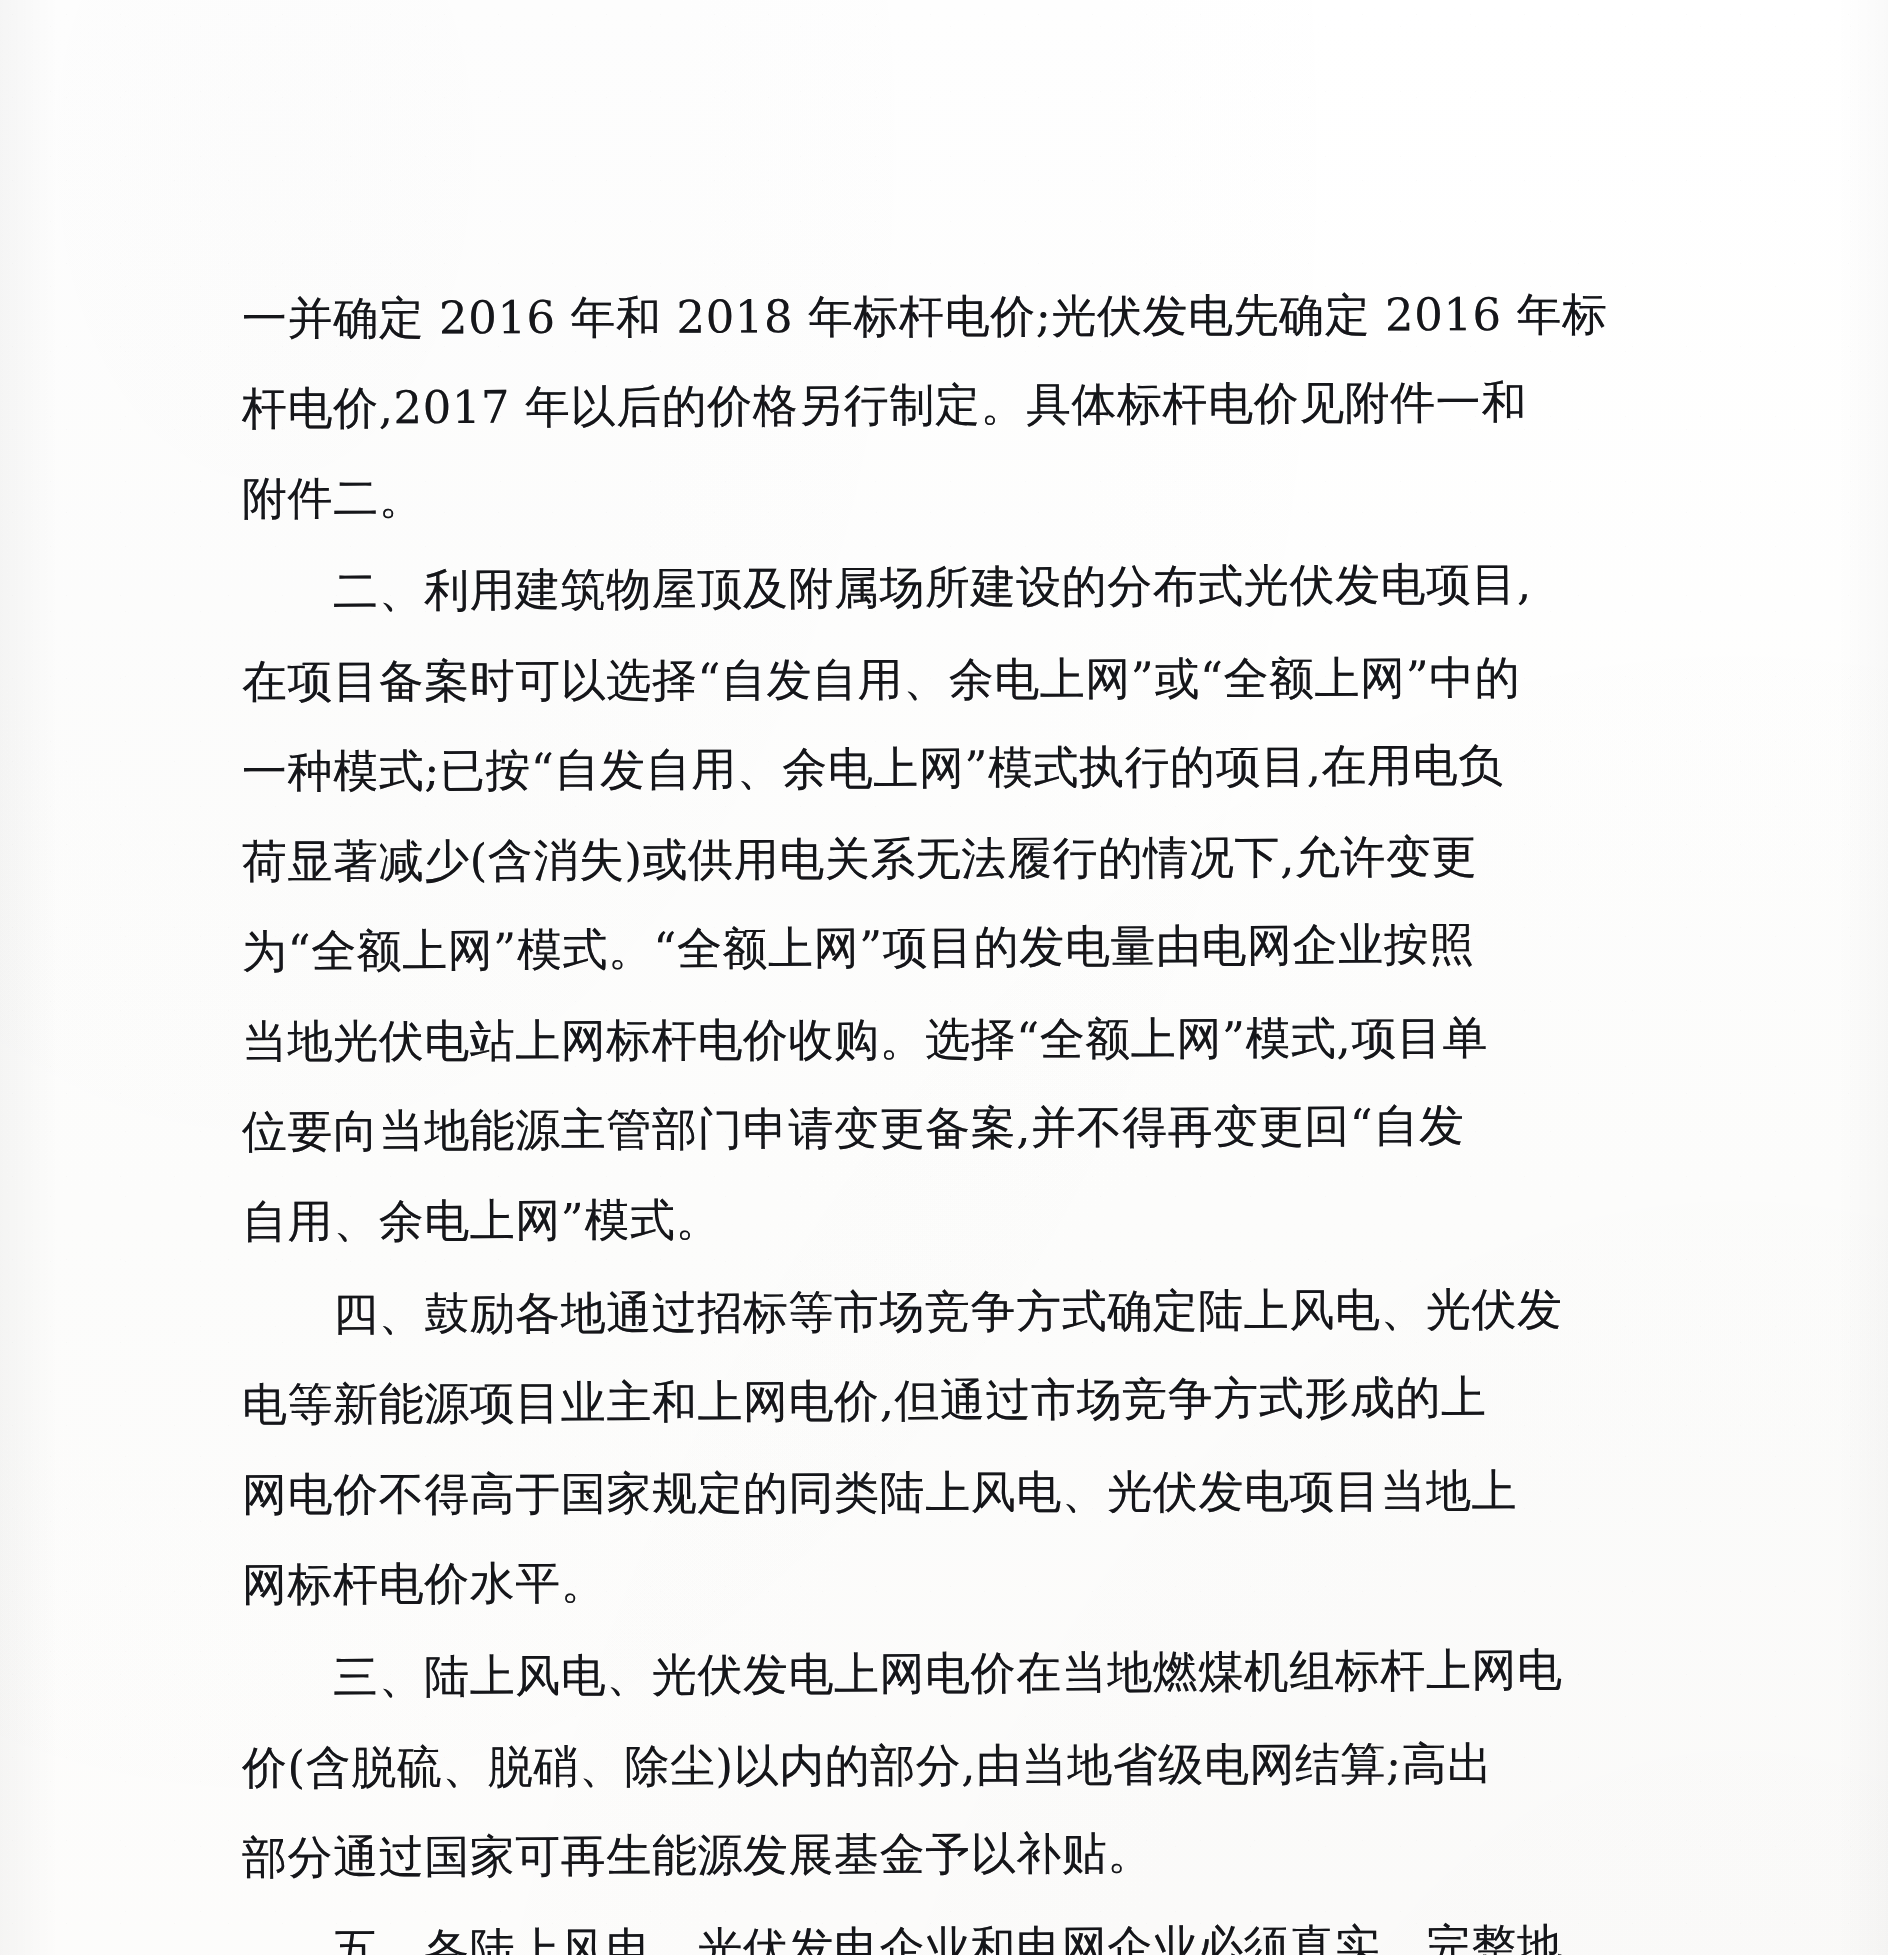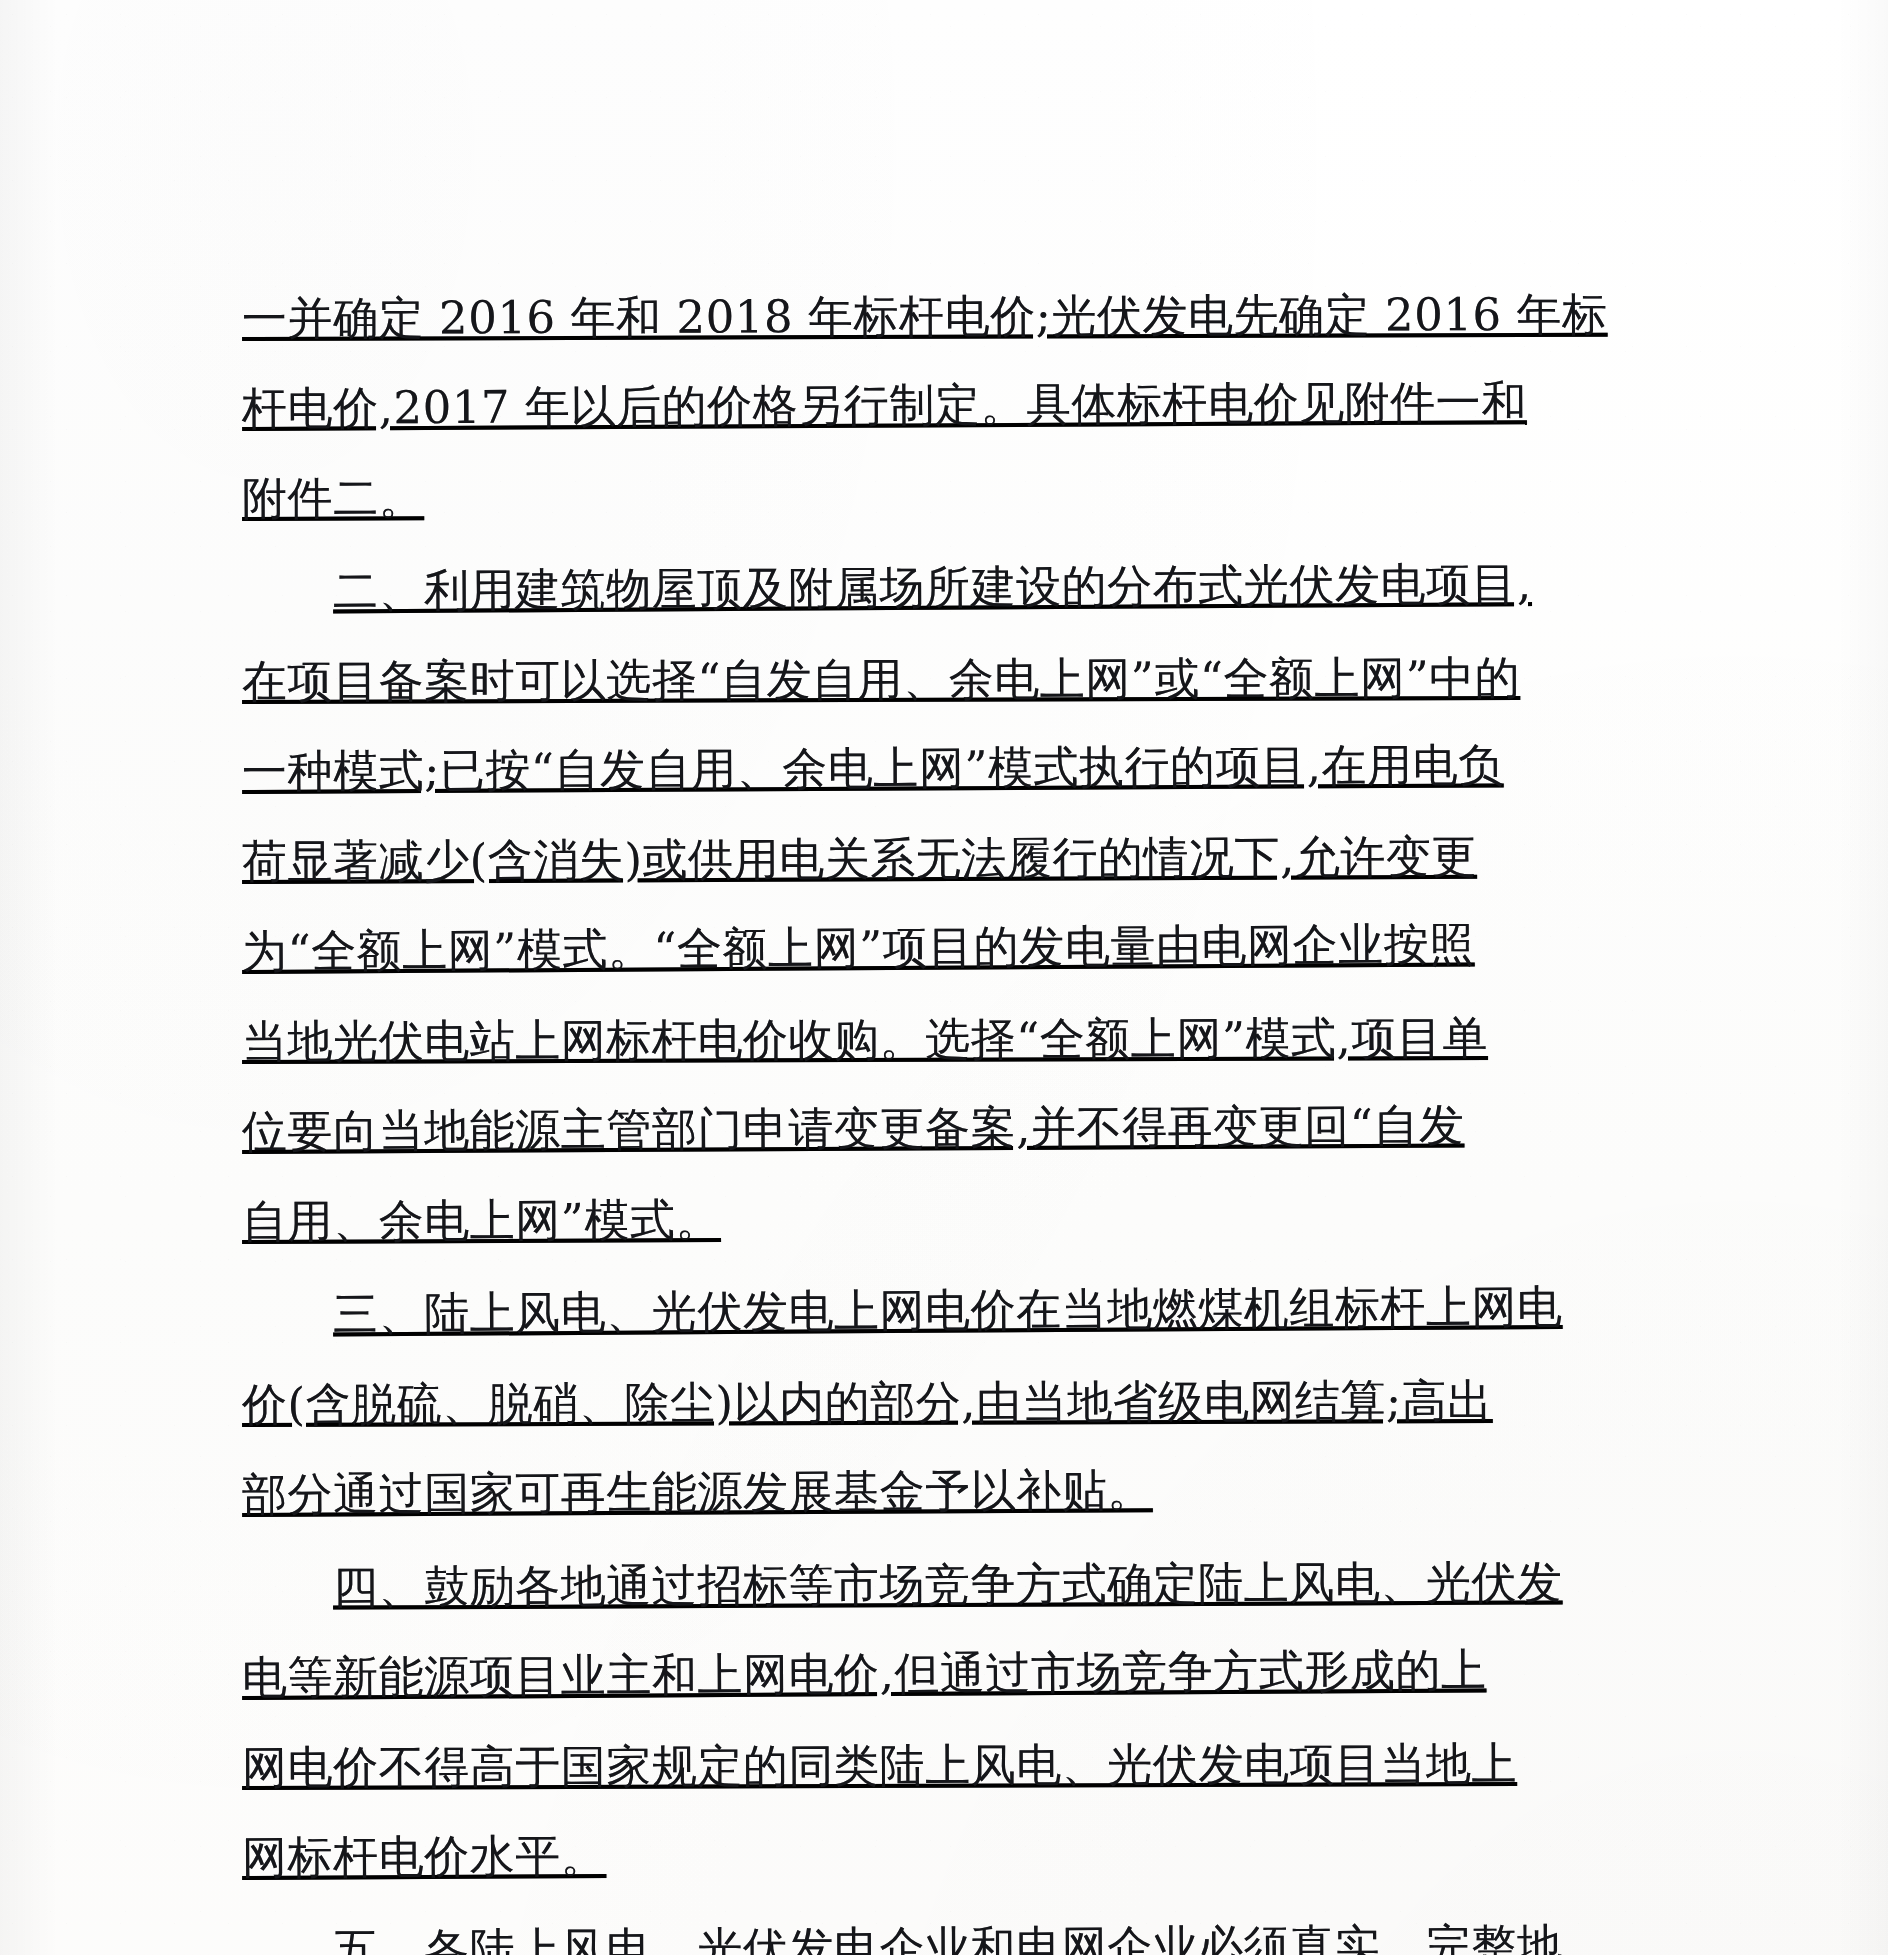--- a/index.html
+++ b/index.html
@@ -43,21 +43,20 @@
   
   #body-text {
     position: absolute;
     left: 242px;
     top: 274px;
     width: 1447px;
   }
 
   .para {
     margin: 0 0 3.1px 0;
-    text-decoration: underline;
   }
 
   .line {
     font-family: "DejaVu Serif", "Liberation Serif", serif;
     font-size: 45px;
     line-height: 90px;
     color: #15161a;
     white-space: pre;
     letter-spacing: 0.012em;
     
@@ -104,29 +103,29 @@
         <div class="line s4">二、利用建筑物屋顶及附属场所建设的分布式光伏发电项目,</div>
         <div class="line s1">在项目备案时可以选择“自发自用、余电上网”或“全额上网”中的</div>
         <div class="line s2">一种模式;已按“自发自用、余电上网”模式执行的项目,在用电负</div>
         <div class="line s3">荷显著减少(含消失)或供用电关系无法履行的情况下,允许变更</div>
         <div class="line s4">为“全额上网”模式。“全额上网”项目的发电量由电网企业按照</div>
         <div class="line s1">当地光伏电站上网标杆电价收购。选择“全额上网”模式,项目单</div>
         <div class="line s2">位要向当地能源主管部门申请变更备案,并不得再变更回“自发</div>
         <div class="line s3">自用、余电上网”模式。</div>
       </div>
       <div class="para indent">
-        <div class="line s4">三、陆上风电、光伏发电上网电价在当地燃煤机组标杆上网电</div>
-        <div class="line s1">价(含脱硫、脱硝、除尘)以内的部分,由当地省级电网结算;高出</div>
-        <div class="line s2">部分通过国家可再生能源发展基金予以补贴。</div>
-      </div>
-      <div class="para indent">
         <div class="line s3">四、鼓励各地通过招标等市场竞争方式确定陆上风电、光伏发</div>
         <div class="line s4">电等新能源项目业主和上网电价,但通过市场竞争方式形成的上</div>
         <div class="line s1">网电价不得高于国家规定的同类陆上风电、光伏发电项目当地上</div>
         <div class="line s2">网标杆电价水平。</div>
+      </div>
+      <div class="para indent">
+        <div class="line s4">三、陆上风电、光伏发电上网电价在当地燃煤机组标杆上网电</div>
+        <div class="line s1">价(含脱硫、脱硝、除尘)以内的部分,由当地省级电网结算;高出</div>
+        <div class="line s2">部分通过国家可再生能源发展基金予以补贴。</div>
       </div>
       <div class="para indent">
         <div class="line s3">五、各陆上风电、光伏发电企业和电网企业必须真实、完整地</div>
       </div>
     </div>
 
   <div id="scan-grain"></div>
 
 </div>
 

